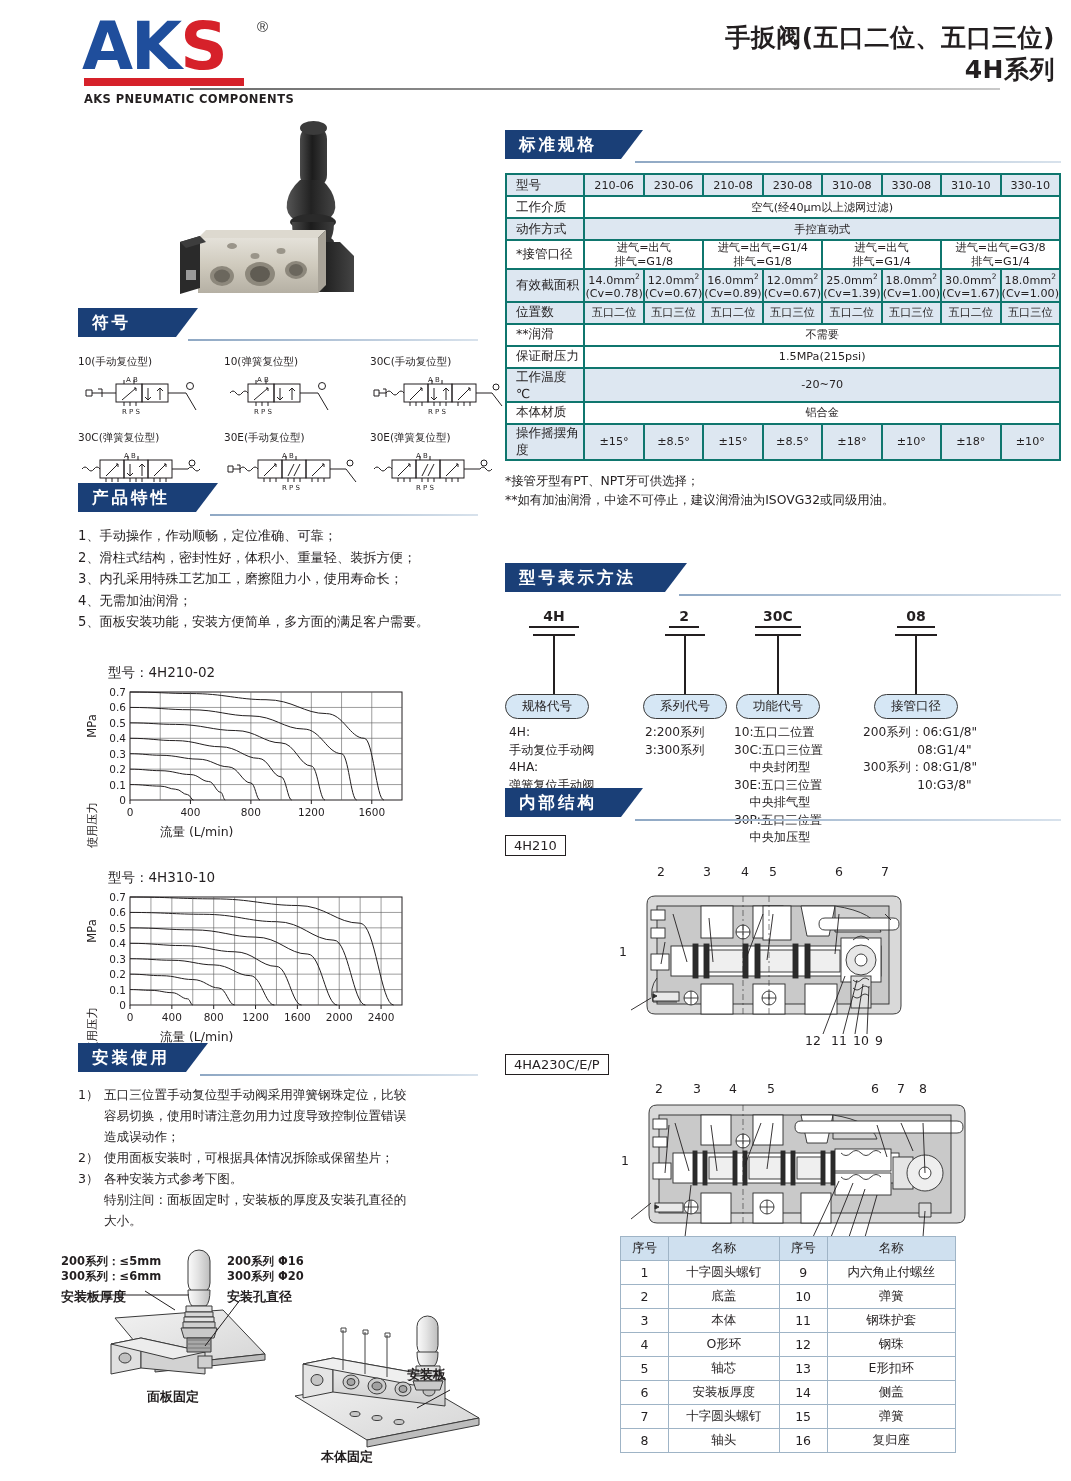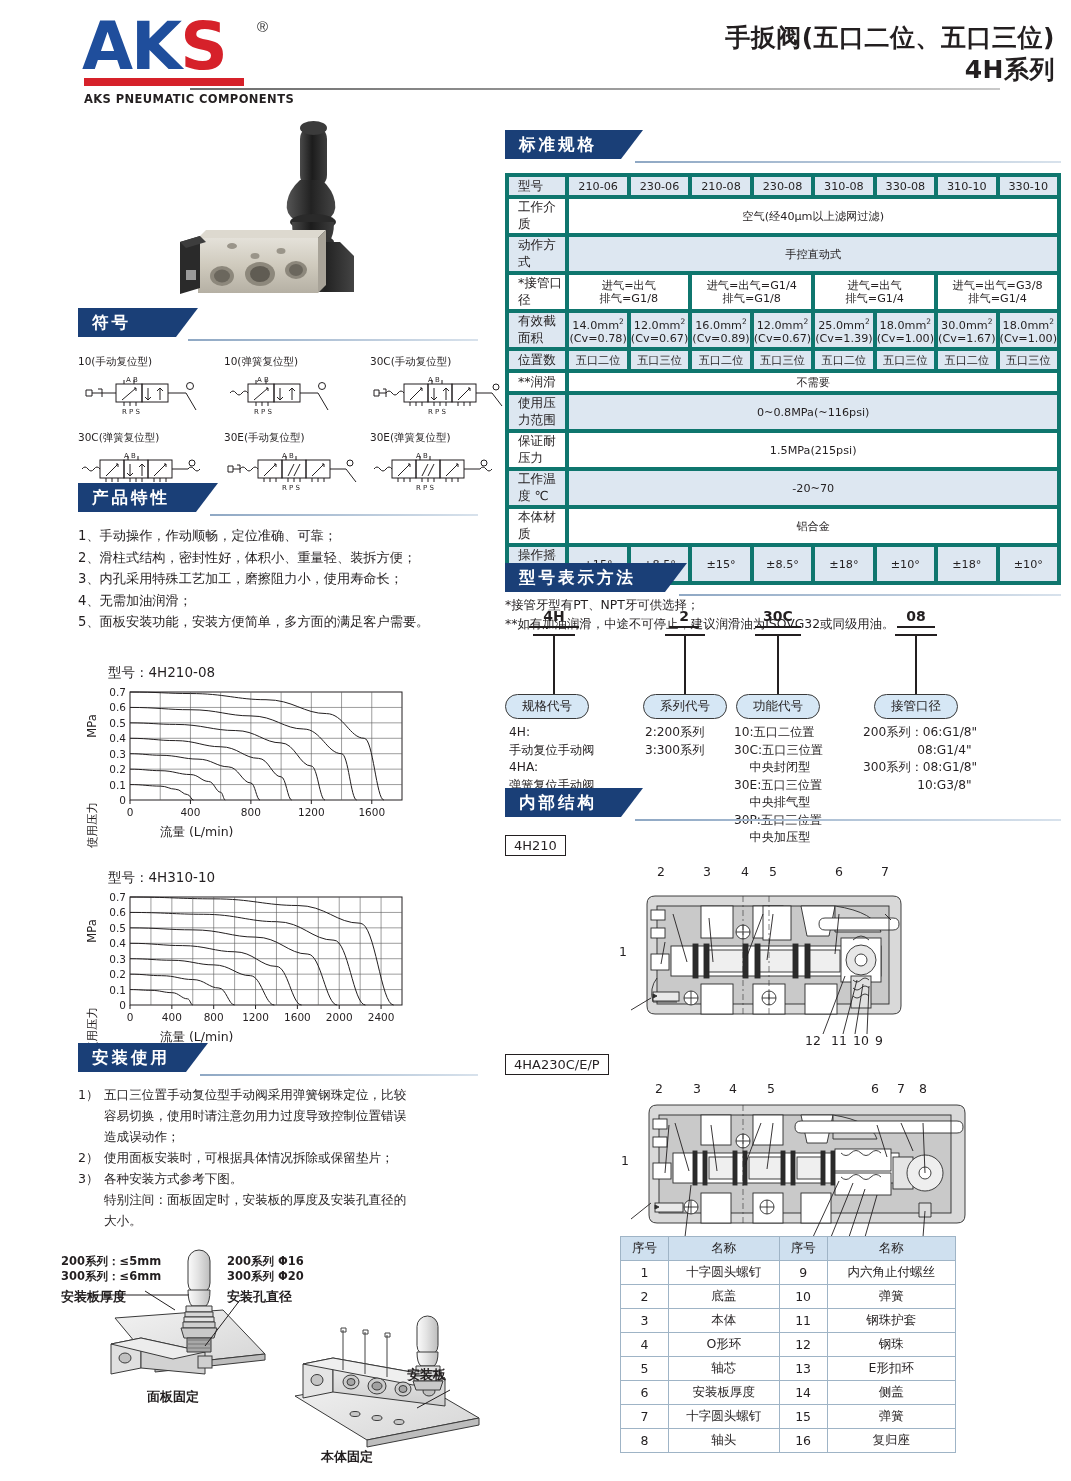--- a/index.html
+++ b/index.html
@@ -87,21 +87,21 @@
             font-weight:bold; color:#231f20; white-space:nowrap; }
   .mlabel.big { font-size:13px; }
 
   
   .col-right { position:absolute; left:495px; top:108px; width:576px; height:1373px; }
 
   
   .sec-spec { position:absolute; left:10px; top:22px; width:644px; }
   table.spec { border-collapse:collapse; width:556px; margin-top:14px;
                font-family:"DejaVu Sans",sans-serif; }
-  table.spec td { border:4px solid #0f766e; padding:0; text-align:center;
+  table.spec td { border:2px solid #0f766e; padding:0; text-align:center;
                   font-size:11.2px; color:#231f20; height:22px; }
   table.spec td.lbl { text-align:left; padding-left:9px; width:133px; font-size:12.6px; }
   table.spec tr.alt td { background:#dde7f1; }
   table.spec tr.wht td { background:#ffffff; }
   .cell2 { line-height:13.5px; padding:2px 0; }
   .sup { font-size:7.5px; vertical-align:super; }
   .big-c { font-size:13px; }
 
   .spec-notes { margin-top:10px; font-size:12.4px; line-height:19px;
                 font-family:"DejaVu Sans",sans-serif; }
@@ -374,21 +374,21 @@
       <li>2、滑柱式结构，密封性好，体积小、重量轻、装拆方便；</li>
       <li>3、内孔采用特殊工艺加工，磨擦阻力小，使用寿命长；</li>
       <li>4、无需加油润滑；</li>
       <li>5、面板安装功能，安装方便简单，多方面的满足客户需要。</li>
     </ul>
   </div>
 
   <div class="sec-flow">
 
     <div class="chart-block" style="margin-top:16px">
-      <div class="chart-title">型号：4H210-08</div>
+      <div class="chart-title">型号：4H210-02</div>
       <svg id="chart1" width="370" height="165" viewBox="0 0 370 165">
           <rect x="52" y="8" width="272" height="108" fill="#fff" stroke="#231f20" stroke-width="1"></rect>
           <line x1="82.22222222222223" y1="8" x2="82.22222222222223" y2="116" stroke="#5a5a5a" stroke-width="0.6"></line>
           <line x1="112.44444444444444" y1="8" x2="112.44444444444444" y2="116" stroke="#5a5a5a" stroke-width="0.6"></line>
           <line x1="142.66666666666666" y1="8" x2="142.66666666666666" y2="116" stroke="#5a5a5a" stroke-width="0.6"></line>
           <line x1="172.88888888888889" y1="8" x2="172.88888888888889" y2="116" stroke="#5a5a5a" stroke-width="0.6"></line>
           <line x1="203.11111111111111" y1="8" x2="203.11111111111111" y2="116" stroke="#5a5a5a" stroke-width="0.6"></line>
           <line x1="233.33333333333331" y1="8" x2="233.33333333333331" y2="116" stroke="#5a5a5a" stroke-width="0.6"></line>
           <line x1="263.55555555555554" y1="8" x2="263.55555555555554" y2="116" stroke="#5a5a5a" stroke-width="0.6"></line>
           <line x1="293.77777777777777" y1="8" x2="293.77777777777777" y2="116" stroke="#5a5a5a" stroke-width="0.6"></line>
@@ -693,24 +693,20 @@
             <td>五口三位</td>
             <td>五口二位</td>
             <td>五口三位</td>
             <td>五口二位</td>
             <td>五口三位</td>
           </tr>
           <tr class="wht">
             <td class="lbl">**润滑</td>
             <td colspan="8" class="big-c">不需要</td>
           </tr>
-          <tr class="alt">
-            <td class="lbl">使用压力范围</td>
-            <td colspan="8" class="big-c">0~0.8MPa(~116psi)</td>
-          </tr>
           <tr class="wht">
             <td class="lbl">保证耐压力</td>
             <td colspan="8" class="big-c">1.5MPa(215psi)</td>
           </tr>
           <tr class="alt">
             <td class="lbl">工作温度 ℃</td>
             <td colspan="8" class="big-c">-20~70</td>
           </tr>
           <tr class="wht">
             <td class="lbl">本体材质</td>

